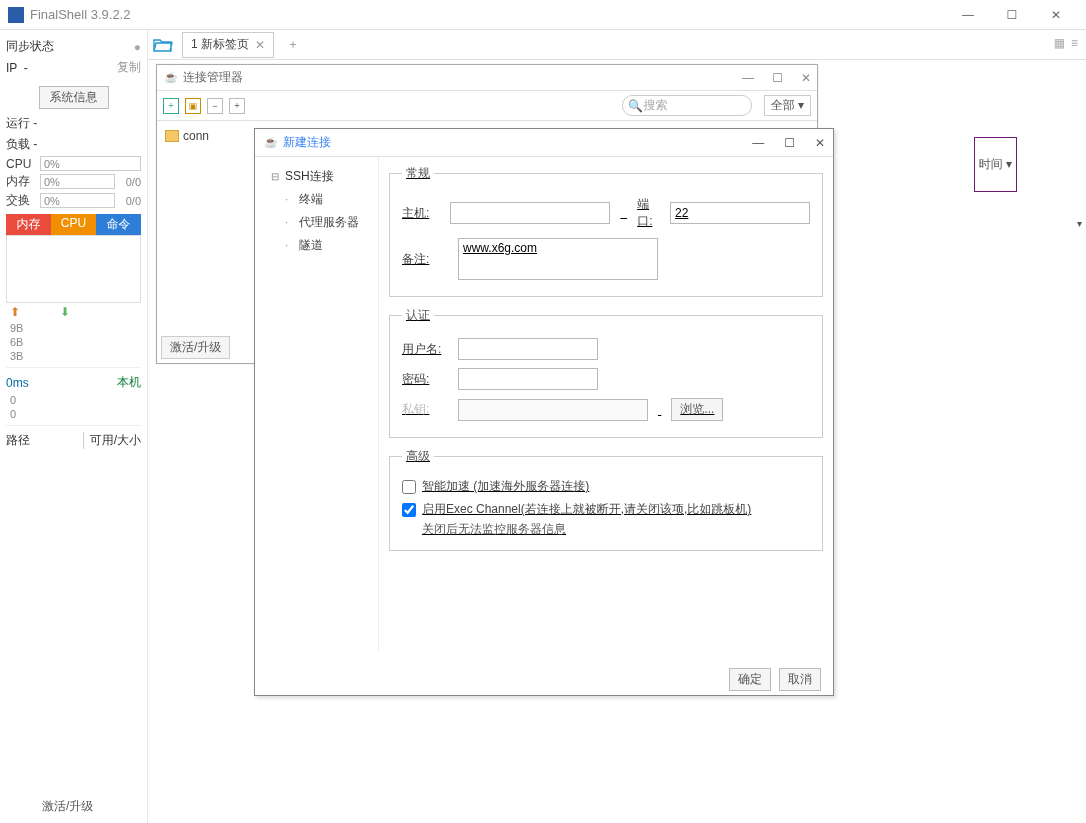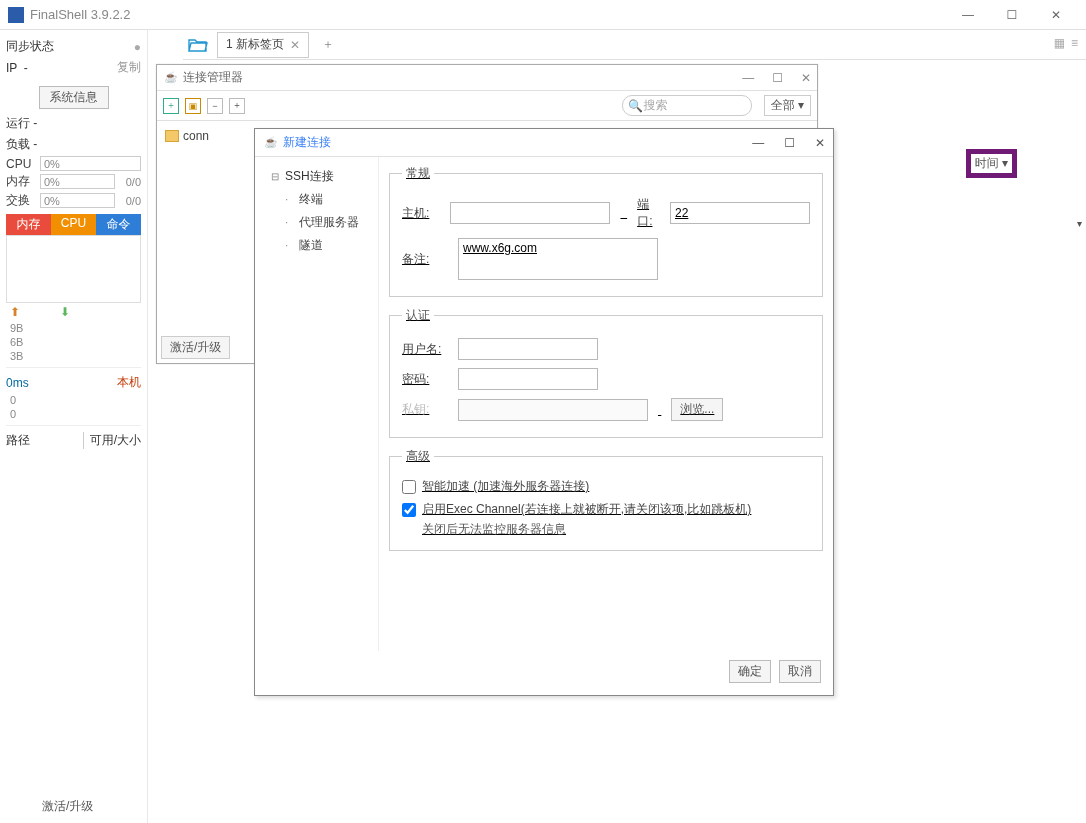--- a/index.html
+++ b/index.html
@@ -2,21 +2,21 @@
 <html><head>
 <meta charset="utf-8">
 <style>
 * { box-sizing: border-box; margin: 0; padding: 0; font-family: "Microsoft YaHei", "Segoe UI", sans-serif; font-size: 12px; }
 body { background: #fff; width: 1086px; height: 823px; overflow: hidden; position: relative; }
 .titlebar { height: 30px; display: flex; align-items: center; padding: 0 8px; border-bottom: 1px solid #e0e0e0; }
 .titlebar .icon { width: 16px; height: 16px; background: #2a5caa; margin-right: 6px; }
 .titlebar .title { color: #888; font-size: 13px; flex: 1; }
 .win-btns { display: flex; }
 .win-btn { width: 44px; height: 30px; display: flex; align-items: center; justify-content: center; color: #666; }
-.main { display: flex; height: calc(100% - 30px); gap: 35px; }
+.main { display: flex; height: calc(100% - 30px); }
 .sidebar { width: 148px; border-right: 1px solid #e8e8e8; padding: 6px 6px; display: flex; flex-direction: column; }
 .side-row { display: flex; align-items: center; justify-content: space-between; color: #333; padding: 2px 0; min-height: 20px; }
 .side-label { color: #333; }
 .side-dot { color: #aaa; }
 .copy-btn { color: #999; font-size: 12px; }
 .sysinfo-btn { border: 1px solid #bbb; background: #f5f5f5; color: #555; width: 70px; text-align: center; padding: 2px 4px; margin: 8px auto 4px; }
 .gauge-row { display: flex; align-items: center; gap: 4px; padding: 1px 0; }
 .gauge-label { width: 30px; color: #444; }
 .gauge-box { border: 1px solid #ccc; height: 15px; flex: 1; display: flex; align-items: center; padding-left: 3px; color: #888; font-size: 11px; }
 .gauge-suffix { color: #888; font-size: 11px; width: 22px; text-align: right; }
@@ -44,21 +44,21 @@
 .cm-title-text{color:#666;flex:1;}
 .cm-win-btns{display:flex;gap:18px;color:#888;}
 .cm-toolbar{height:30px;border-bottom:1px solid #e0e0e0;display:flex;align-items:center;padding:0 6px;gap:6px;}
 .cm-tb-ico{width:16px;height:16px;display:flex;align-items:center;justify-content:center;border:1px solid #bbb;font-size:9px;color:#555;}
 .cm-search{margin-left:auto;display:flex;align-items:center;border:1px solid #ccc;border-radius:10px;padding:1px 6px;width:130px;color:#aaa;}
 .cm-all{border:1px solid #ccc;padding:1px 6px;margin-left:6px;color:#555;}
 .cm-tree{padding:6px;}
 .cm-tree-item{display:flex;align-items:center;gap:4px;padding:2px;color:#444;}
 .folder-mini{width:14px;height:12px;background:#f4c869;border:1px solid #d4a536;}
 .cm-activate{position:absolute;left:4px;bottom:4px;border:1px solid #ccc;background:#f5f5f5;padding:2px 8px;color:#555;}
-.cm-time{position:absolute;right:-200px;top:84px;border:5px solid #701a75;padding:1px 4px;color:#555;}
+.cm-time{position:absolute;right:-200px;top:72px;border:1px solid #701a75;padding:18px 4px;color:#555;}
 
 .newconn{position:absolute;left:254px;top:128px;width:580px;height:568px;background:#fff;border:1px solid #888;box-shadow:2px 2px 4px rgba(0,0,0,.15);}
 .nc-title{height:28px;border-bottom:1px solid #e0e0e0;display:flex;align-items:center;padding:0 8px;}
 .nc-title-text{color:#3b82f6;flex:1;}
 .nc-win{display:flex;gap:20px;color:#555;}
 .nc-body{display:flex;height:calc(100% - 72px);}
 .nc-tree{width:148px;border-right:1px solid #eee;padding:8px 6px;}
 .nc-tree-item{padding:3px 2px 3px 10px;color:#333;display:flex;align-items:center;gap:4px;}
 .nc-tree-item.sub{padding-left:24px;color:#444;}
 .tree-toggle{color:#888;font-size:10px;width:10px;display:inline-block;}
@@ -66,21 +66,21 @@
 fieldset{border:1px solid #ccc;margin-bottom:10px;padding:10px 12px 12px;text-decoration:underline;}
 legend{color:#555;padding:0 4px;}
 .fr{display:flex;align-items:center;gap:10px;padding:4px 0;}
 .fr label{width:46px;color:#444;}
 .fr input[type=text],.fr input[type=password]{border:1px solid #b8b8b8;height:22px;padding:0 4px;width:140px;}
 .fr textarea{border:1px solid #b8b8b8;width:200px;height:42px;padding:2px 4px;resize:none;}
 .fr select{border:1px solid #b8b8b8;height:22px;width:140px;}
 .fr .port{width:60px;}
 .fr.disabled label{color:#bbb;}
 .btn-sm{border:1px solid #bbb;background:#f5f5f5;padding:2px 8px;color:#555;}
-.nc-footer{height:40px;display:flex;align-items:center;justify-content:flex-end;gap:8px;padding:0 12px;border-top:0;}
+.nc-footer{height:40px;display:flex;align-items:flex-end;justify-content:flex-end;gap:8px;padding:0 12px;border-top:0;}
 .chk{display:flex;align-items:center;gap:6px;padding:3px 0;color:#444;}
 .chk input{width:14px;height:14px;}
 .sub-note{color:#555;padding-left:20px;}
 
 .bottom-activate{position:absolute;left:42px;bottom:8px;color:#555;}
 .dropdown-arrow{position:absolute;right:4px;top:218px;color:#555;font-size:10px;}
 </style>
 </head>
 <body>
 
@@ -135,21 +135,21 @@
         <span class="arrow-up">⬆</span>
         <span class="arrow-down">⬇</span>
       <span class="dropdown-arrow">▾</span>
     </div>
     <div class="side-chart">9B</div>
     <div class="side-chart">6B</div>
     <div class="side-chart">3B</div>
     <div class="side-sep"></div>
     <div class="side-row">
         <span style="color:#0369a1">0ms</span>
-        <span style="color:#c2410c">本机</span>
+        <span style="color:#15803d">本机</span>
       </div>
     <div class="side-chart">0</div>
     <div class="side-chart">0</div>
     <div class="side-sep"></div>
     <div class="side-row">
         <span>路径</span>
         <span style="border-left:1px solid #ccc;padding-left:6px">可用/大小</span>
       </div>
     <div style="flex:1"></div>
   </div>

